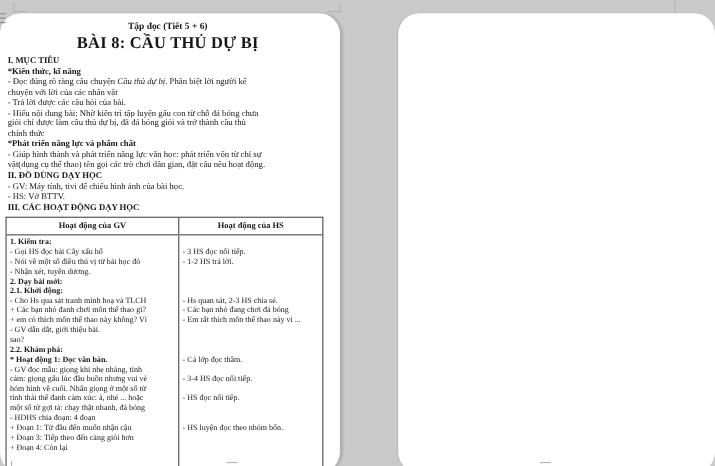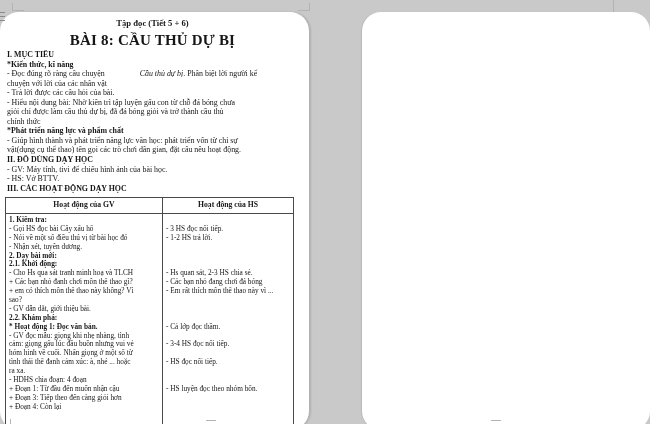--- a/index.html
+++ b/index.html
@@ -13,21 +13,21 @@
   #page-left{left:0;width:309px;box-shadow:2px 0 2px rgba(0,0,0,0.12);}
   #page-right{left:362px;width:288px;box-shadow:-1px 0 1px rgba(0,0,0,0.08);}
   .title{position:absolute;left:0;width:305px;text-align:center;font-weight:bold;white-space:nowrap;}
   #title1{top:6px;font-size:8.6px;}
   #title2{top:20px;font-size:15px;letter-spacing:0.2px;}
   #intro-left{position:absolute;left:7px;top:38px;width:299px;}
   .line{white-space:nowrap;overflow:hidden;}
   .intro-line{height:9.55px;line-height:9.55px;font-size:7.9px;}
   .lt-line{height:8.9px;line-height:8.9px;font-size:7.3px;font-family:Liberation Serif, serif;}
   .b{font-weight:bold;margin-top:36px;}
-  .i{font-style:italic;margin-left:33px;}
+  .i{font-style:italic;}
   .doc-table{position:absolute;border:1px solid #4a4a4a;display:flex;flex-direction:column;box-sizing:border-box;background:#ffffff;}
   #table-left{left:5px;top:185px;width:289px;height:262px;}
   .thead{display:flex;height:15px;border-bottom:1px solid #4a4a4a;flex:none;}
   .th{box-sizing:border-box;text-align:center;font-weight:bold;font-size:7.7px;line-height:14px;overflow:hidden;white-space:nowrap;}
   #table-left .th:first-child{width:157px;border-right:1px solid #4a4a4a;}
   #table-left .th:last-child{flex:1;}
   .tbody{flex:1;display:flex;overflow:hidden;}
   .col{box-sizing:border-box;padding:2px 2px 0 3px;overflow:hidden;}
   #table-left .col.gv{width:157px;border-right:1px solid #4a4a4a;}
   #table-left .col.hs{flex:1;}
@@ -67,29 +67,29 @@
       <div class="col gv" id="l-gv">
           <div class="line lt-line"><span class="b">1. Kiểm tra:</span></div>
           <div class="line lt-line"><span class="">- Gọi HS đọc bài Cây xấu hổ</span></div>
           <div class="line lt-line"><span class="">- Nói về một số điều thú vị từ bài học đó</span></div>
           <div class="line lt-line"><span class="">- Nhận xét, tuyên dương.</span></div>
           <div class="line lt-line"><span class="b">2. Dạy bài mới:</span></div>
           <div class="line lt-line"><span class="b">2.1. Khởi động:</span></div>
           <div class="line lt-line"><span class="">- Cho Hs qua sát tranh minh hoạ và TLCH</span></div>
           <div class="line lt-line"><span class="">+ Các bạn nhỏ đanh chơi môn thể thao gì?</span></div>
           <div class="line lt-line"><span class="">+ em có thích môn thể thao này không? Vì</span></div>
+          <div class="line lt-line"><span class="">- GV dẫn dắt, giới thiệu bài.</span></div>
           <div class="line lt-line"><span class="">sao?</span></div>
-          <div class="line lt-line"><span class="">- GV dẫn dắt, giới thiệu bài.</span></div>
           <div class="line lt-line"><span class="b">2.2. Khám phá:</span></div>
           <div class="line lt-line"><span class="b">* Hoạt động 1: Đọc văn bản.</span></div>
           <div class="line lt-line"><span class="">- GV đọc mẫu: giọng khi nhẹ nhàng, tình</span></div>
           <div class="line lt-line"><span class="">cảm: giọng gấu lúc đầu buồn nhưng vui vẻ</span></div>
           <div class="line lt-line"><span class="">hóm hỉnh về cuối. Nhấn giọng ở một số từ</span></div>
           <div class="line lt-line"><span class="">tình thái thể đanh cảm xúc: à, nhé ... hoặc</span></div>
-          <div class="line lt-line"><span class="">ra xa.</span></div>
+          <div class="line lt-line"><span class="">một số từ gợi tả: chạy thật nhanh, đá bóng</span></div>
           <div class="line lt-line"><span class="">- HDHS chia đoạn: 4 đoạn</span></div>
           <div class="line lt-line"><span class="">+ Đoạn 1: Từ đầu đến muốn nhận cậu</span></div>
           <div class="line lt-line"><span class="">+ Đoạn 3: Tiếp theo đến càng giỏi hơn</span></div>
           <div class="line lt-line"><span class="">+ Đoạn 4: Còn lại</span></div>
         </div>
       <div class="col hs" id="l-hs">
           <div class="line lt-line"></div>
           <div class="line lt-line"><span class="">- 3 HS đọc nối tiếp.</span></div>
           <div class="line lt-line"><span class="">- 1-2 HS trả lời.</span></div>
           <div class="line lt-line"></div>

